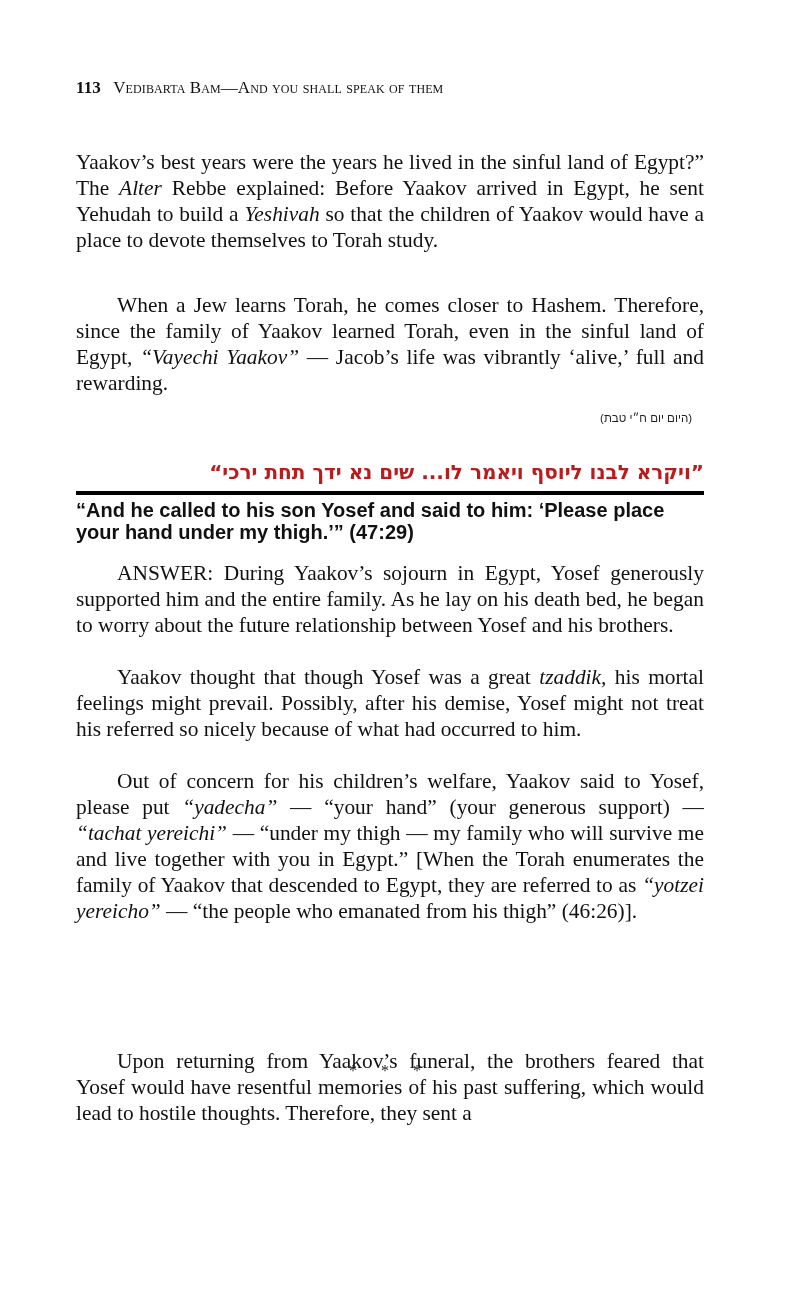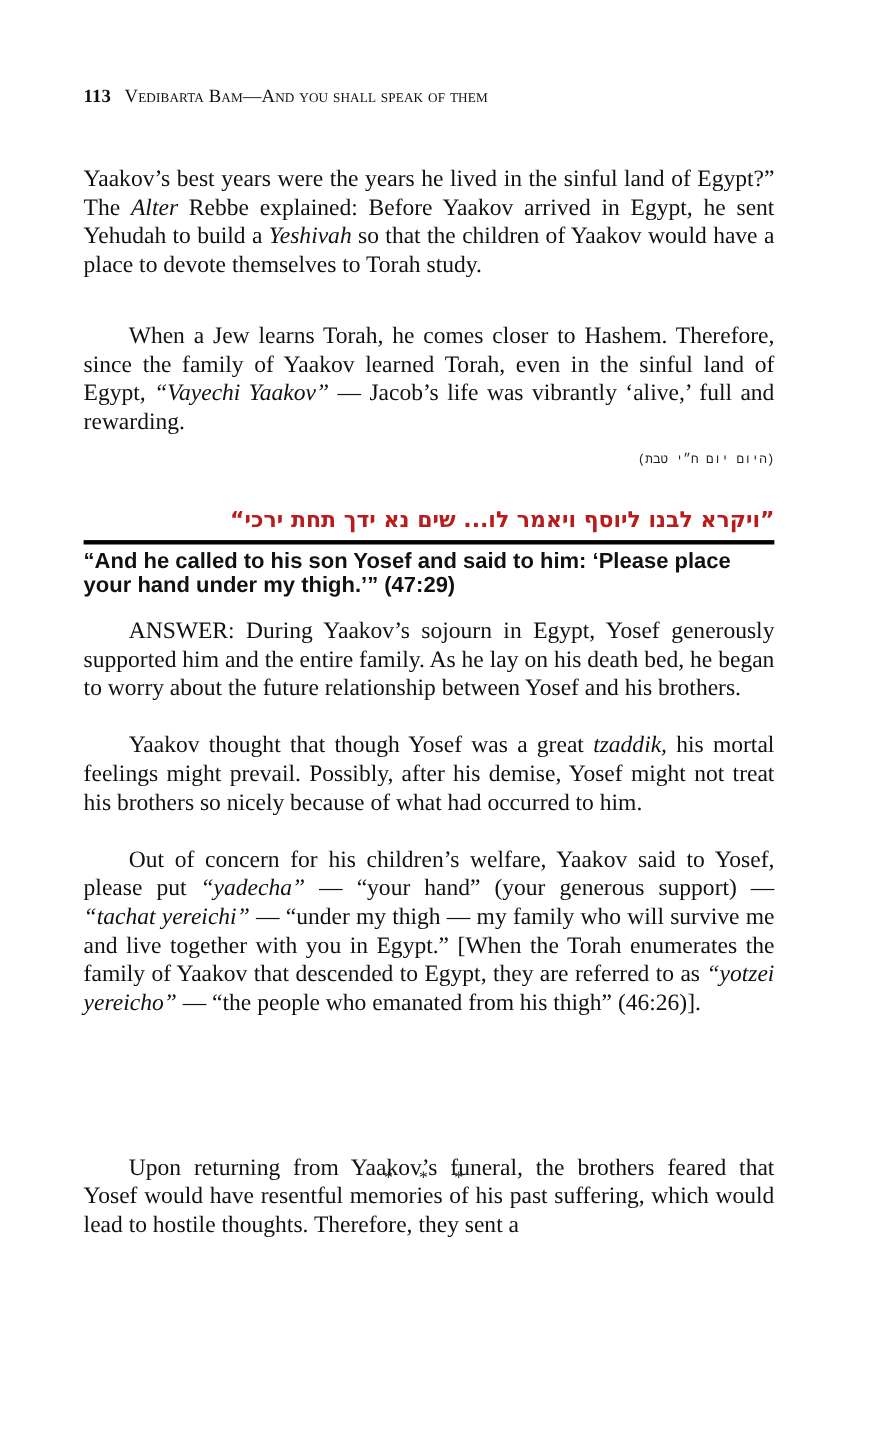--- a/index.html
+++ b/index.html
@@ -59,22 +59,22 @@
     }
     .block2 {
       position: absolute;
       top: 292px;
       left: 0;
       width: 628px;
     }
     .hebrew-date {
       position: absolute;
       top: 412px;
-      right: 0;
-      font-family: Liberation Mono, monospace;
+      right: 12px;
+      font-family: Liberation Sans, sans-serif;
       font-size: 11.5px;
       direction: rtl;
       color: #222;
     }
     .hebrew-heading {
       position: absolute;
       top: 460px;
       right: 0;
       font-family: "DejaVu Sans", "Liberation Sans", sans-serif;
       font-weight: bold;
@@ -151,21 +151,21 @@
   <div class="hebrew-date">(היום יום ח״י טבת)</div>
 
   <div class="hebrew-heading">”ויקרא לבנו ליוסף ויאמר לו... שים נא ידך תחת ירכי“</div>
 
   <div class="rule"></div>
 
   <div class="translation">“And he called to his son Yosef and said to him: ‘Please place your hand under my thigh.’” (47:29)</div>
 
   <div class="body-text block3">
     <p class="indent"><span>ANSWER: During Yaakov’s sojourn in Egypt, Yosef gener­ously supported him and the entire family. As he lay on his death bed, he began to worry about the future relationship between Yosef and his brothers.</span></p>
-    <p class="indent"><span>Yaakov thought that though Yosef was a great </span><em>tzaddik,</em><span> his mortal feelings might prevail. Possibly, after his demise, Yosef might not treat his brothers so nicely because of what had occurred to him.</span></p>
+    <p class="indent"><span>Yaakov thought that though Yosef was a great </span><em>tzaddik,</em><span> his mortal feelings might prevail. Possibly, after his demise, Yosef might not treat his referred so nicely because of what had occurred to him.</span></p>
     <p class="indent"><span>Out of concern for his children’s welfare, Yaakov said to Yosef, please put </span><em>“yadecha”</em><span> — “your hand” (your generous support) — </span><em>“tachat yereichi”</em><span> — “under my thigh — my family who will survive me and live together with you in Egypt.” [When the Torah enumerates the family of Yaakov that descended to Egypt, they are referred to as </span><em>“yotzei yereicho”</em><span> — “the people who emanated from his thigh” (46:26)].</span></p>
   </div>
 
   <div class="stars">* * *</div>
 
   <div class="body-text block4">
     <p class="indent"><span>Upon returning from Yaakov’s funeral, the brothers feared that Yosef would have resentful memories of his past suffering, which would lead to hostile thoughts. Therefore, they sent a</span></p>
   </div>
 
 </div>

